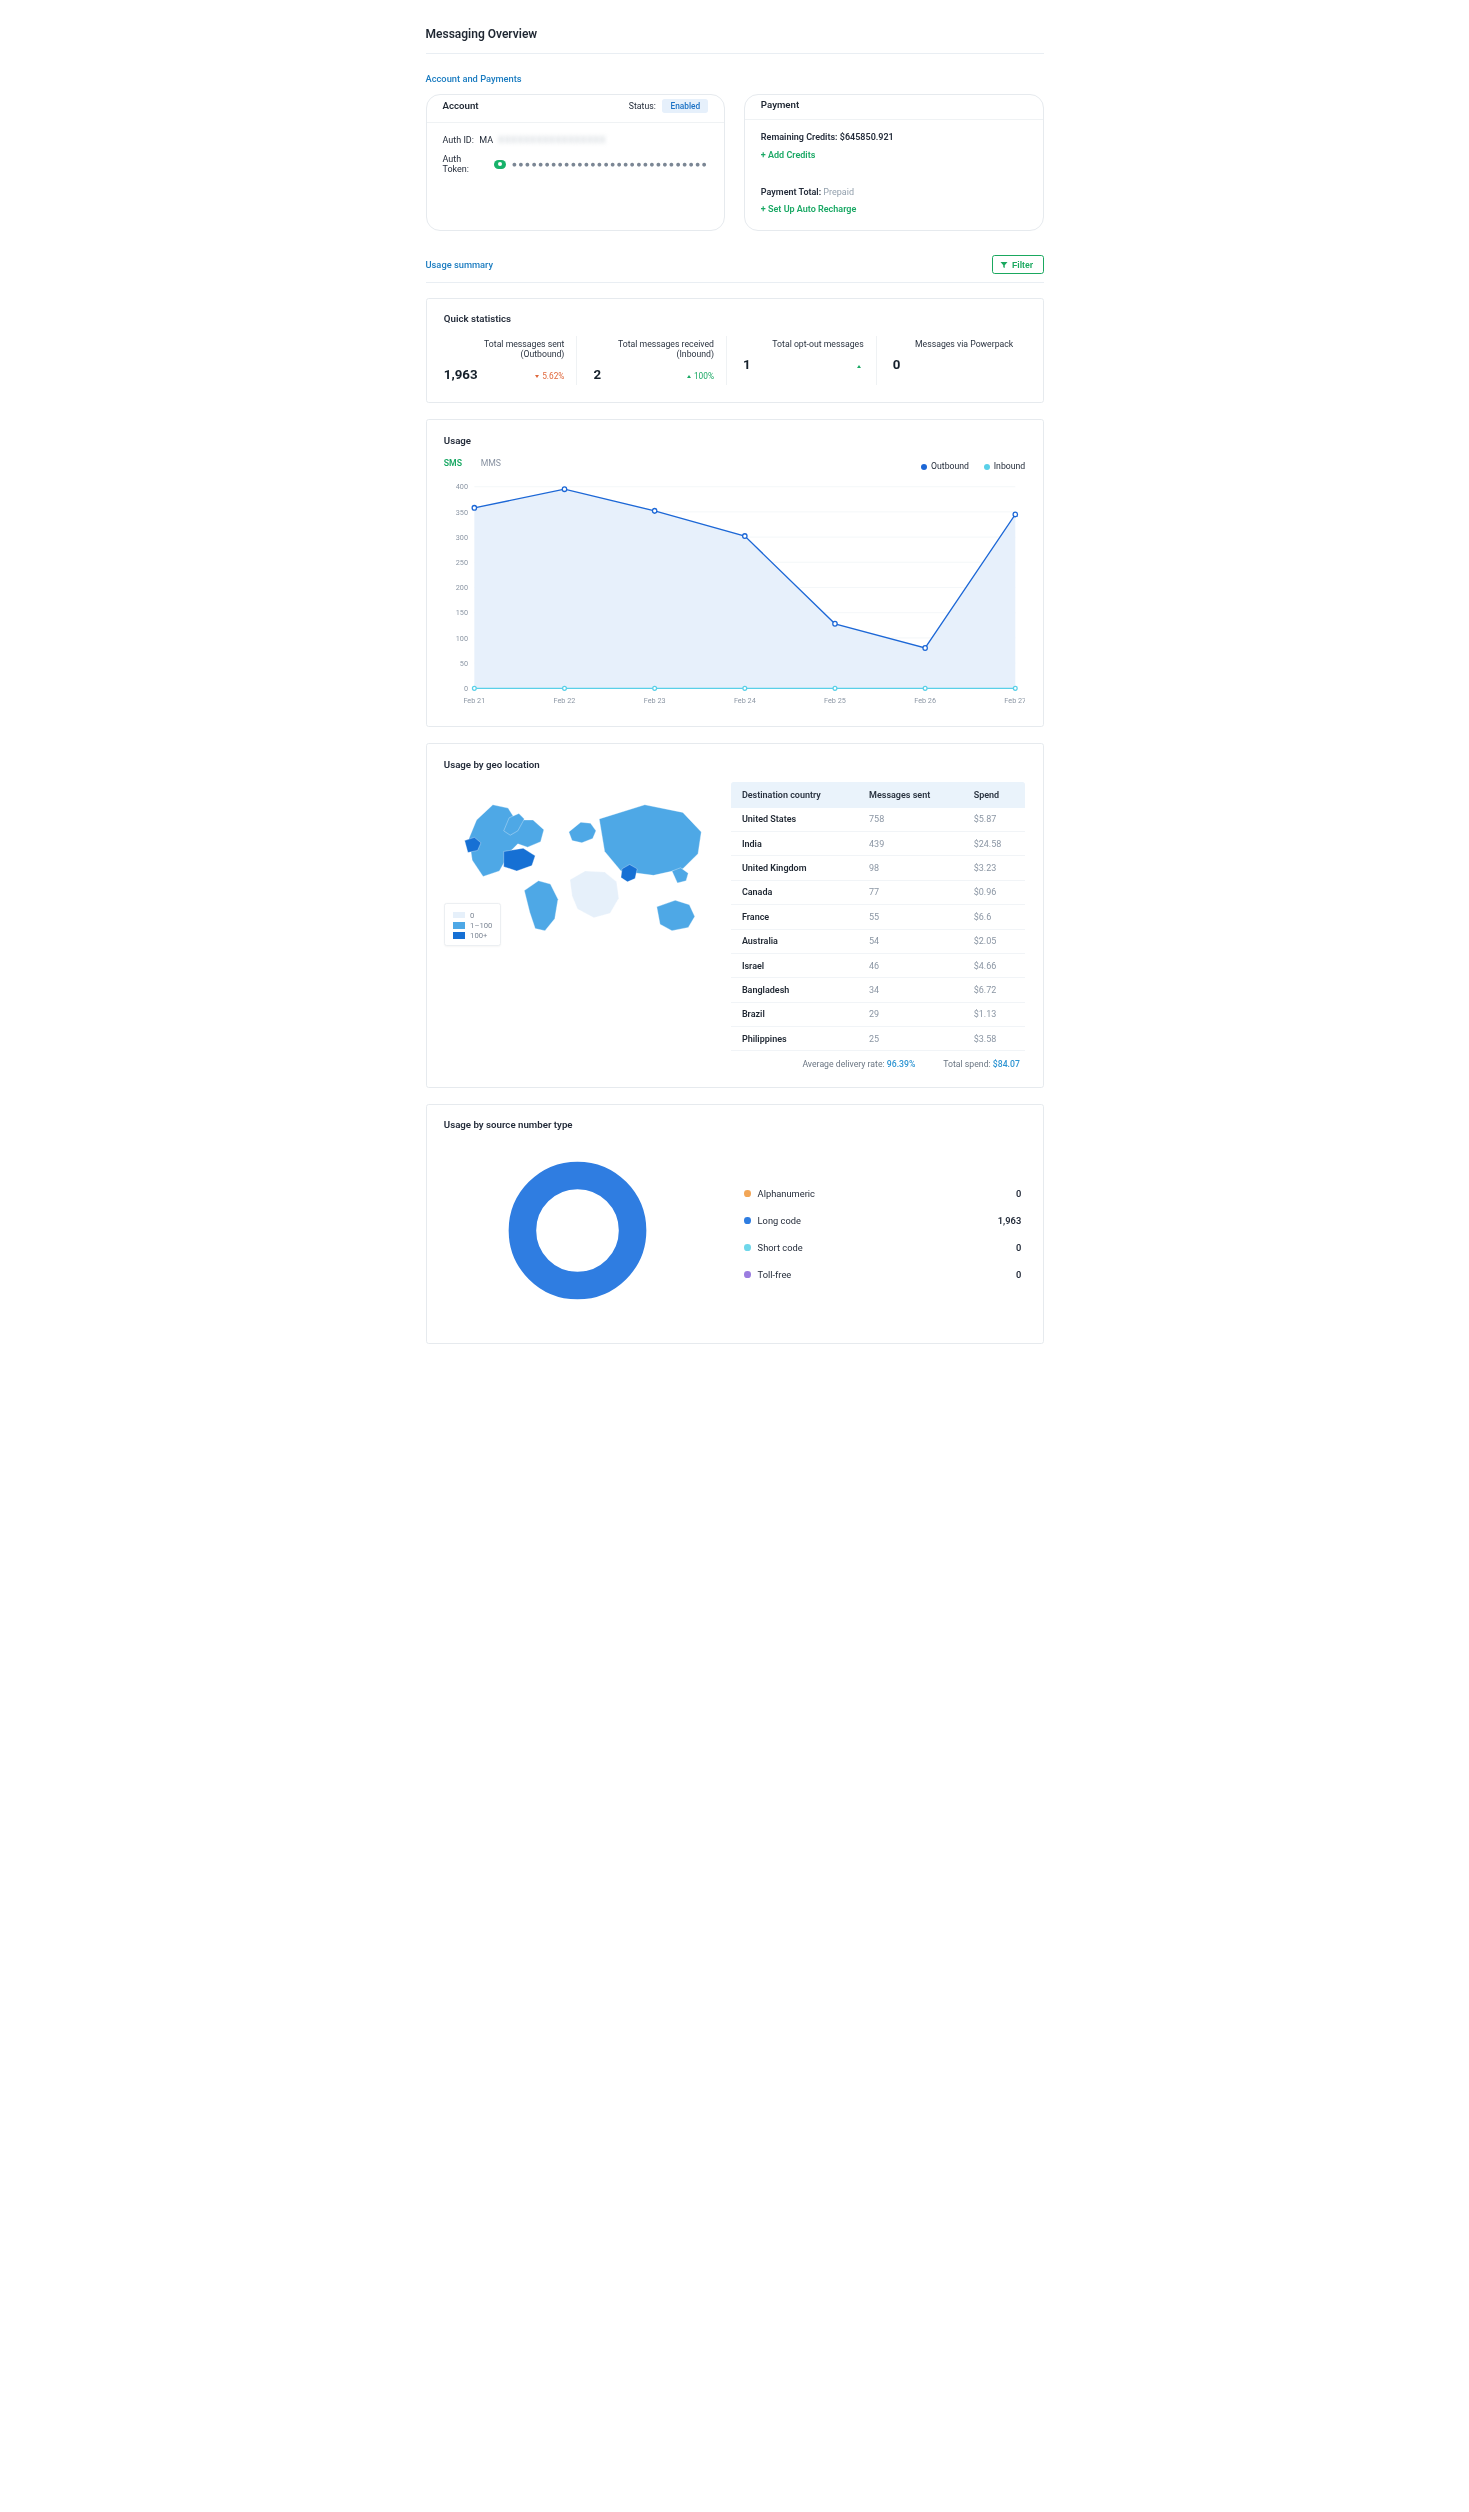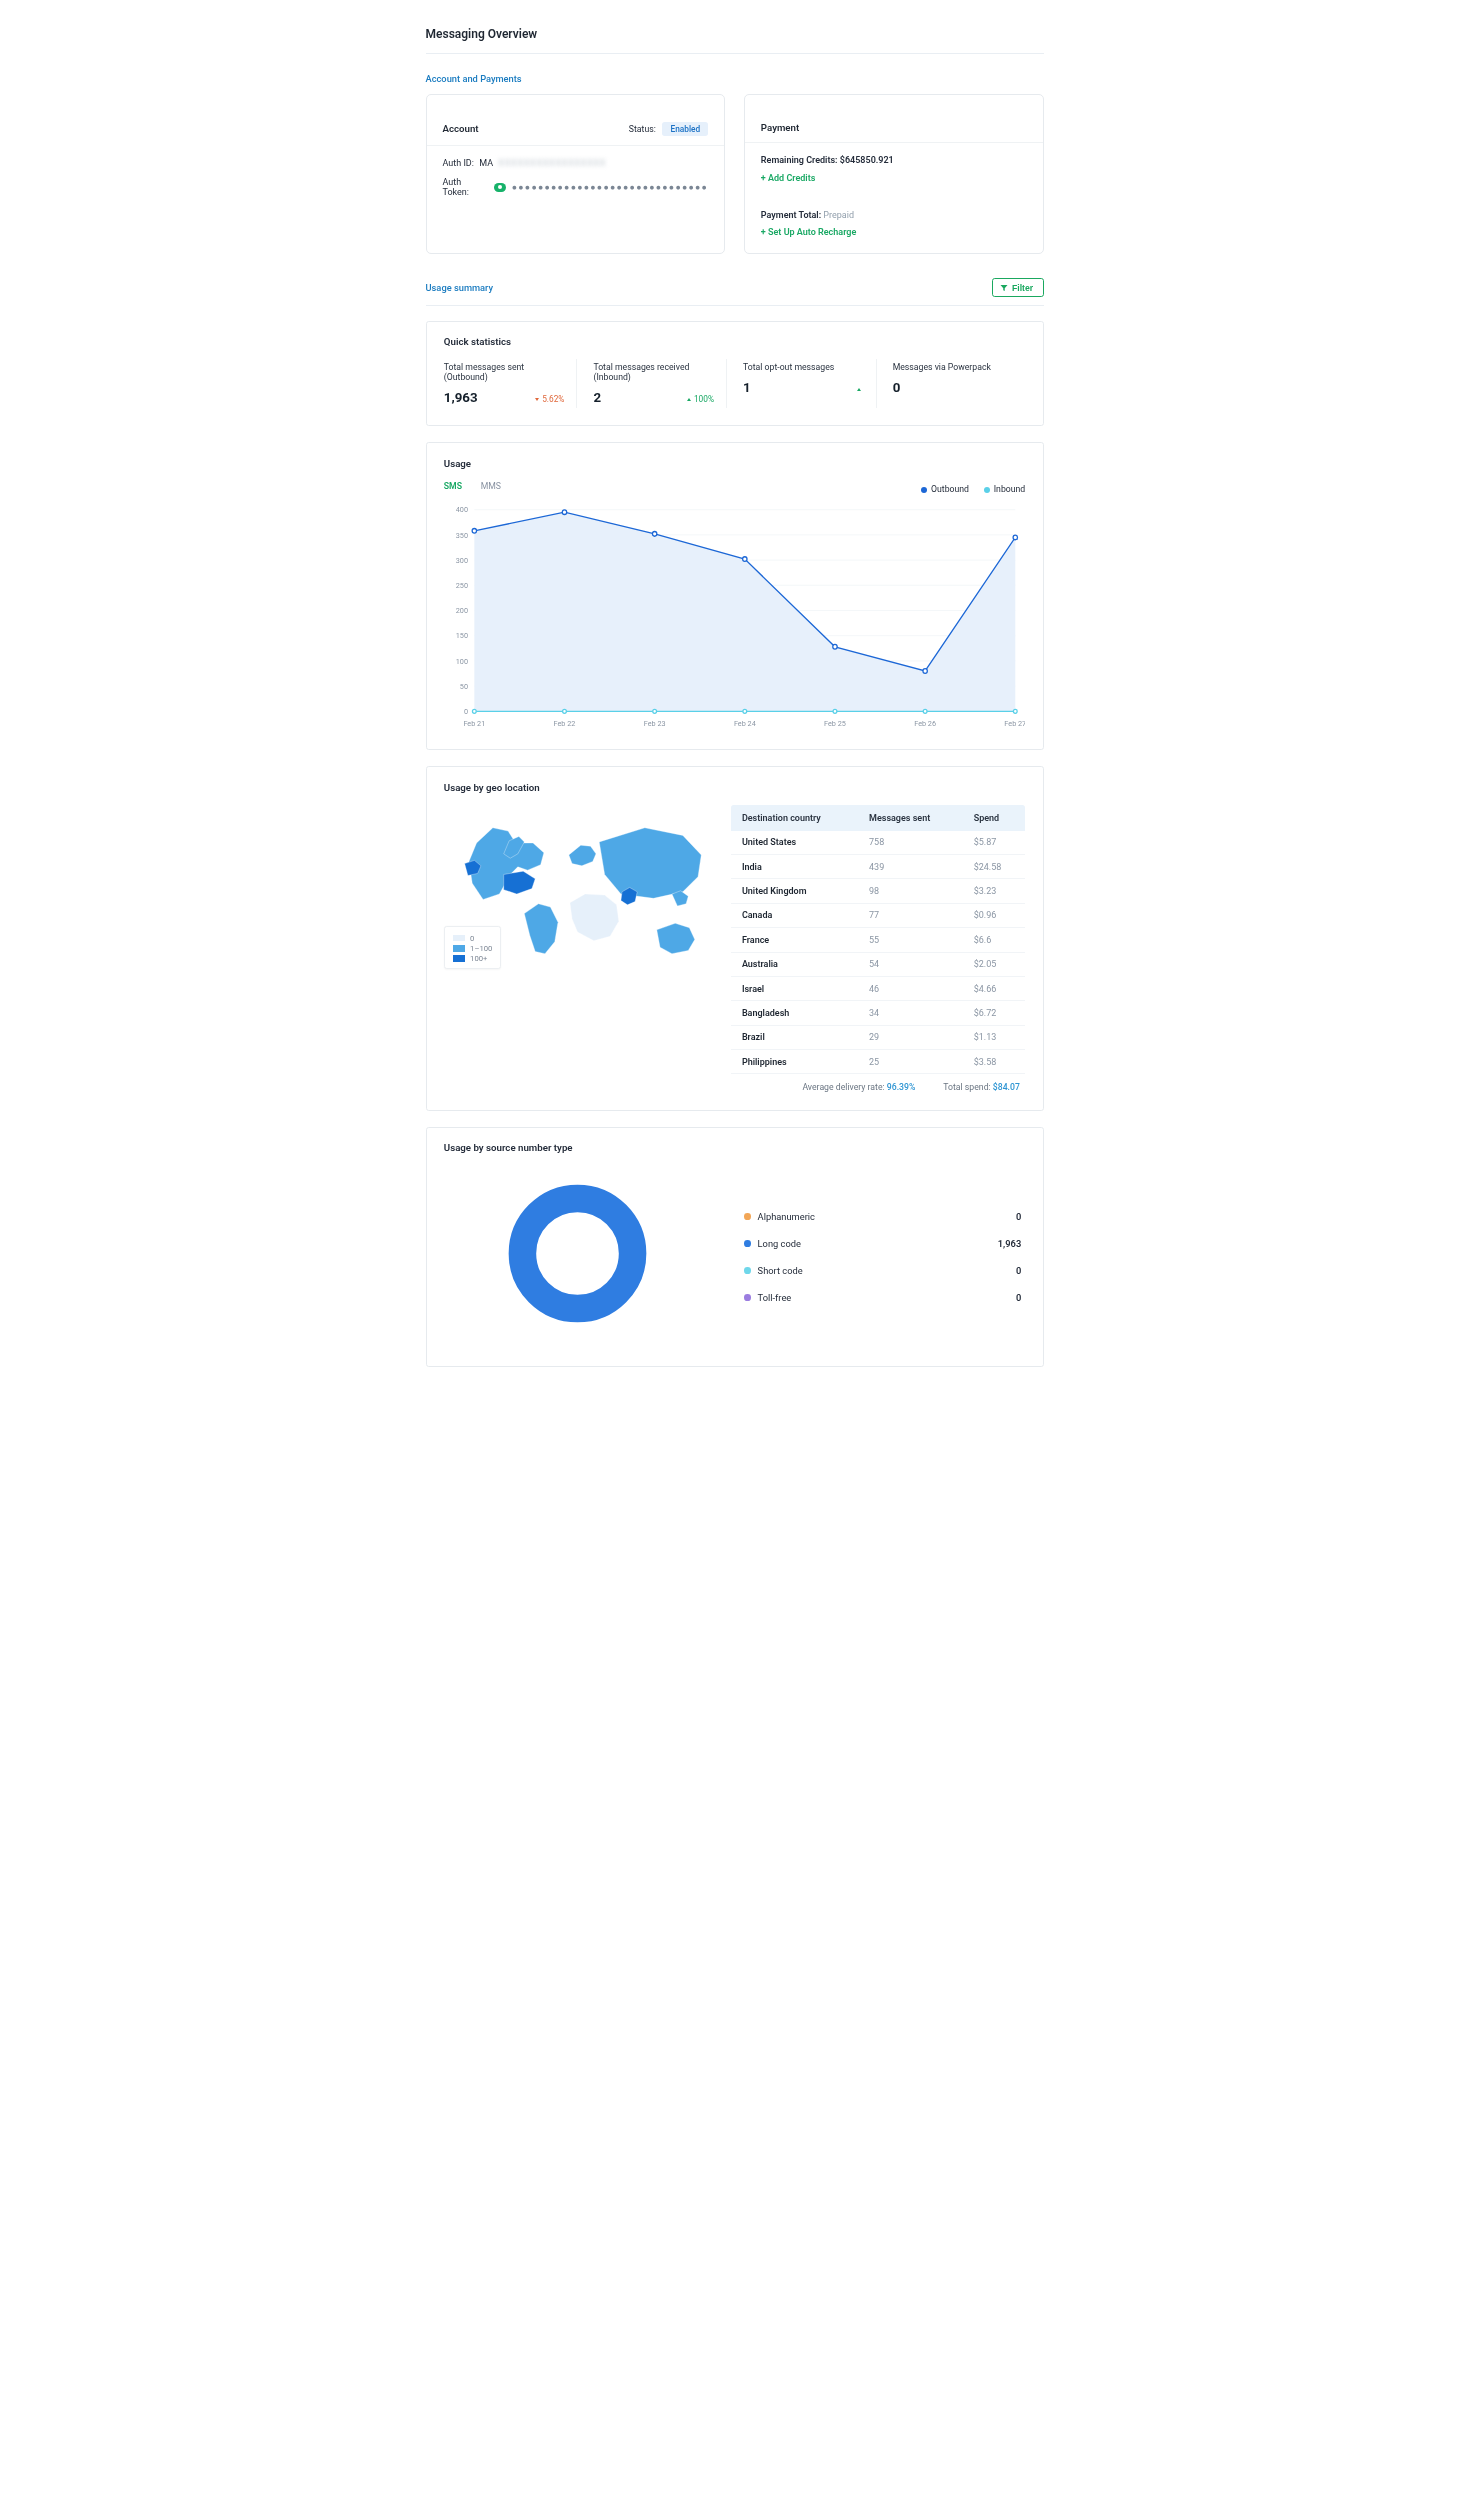--- a/index.html
+++ b/index.html
@@ -4,21 +4,21 @@
 <style>
   * { box-sizing: border-box; margin: 0; padding: 0; }
   html, body { font-family: -apple-system, BlinkMacSystemFont, "Segoe UI", Roboto, "Helvetica Neue", Arial, sans-serif; color: #242c3a; background: #fff; font-size: 9.3px; }
   .page { max-width: 680px; margin: 0 auto; padding: 27px 31px 40px; }
   h1.page-title { font-size: 12px; font-weight: 600; color: #1f2732; margin-bottom: 12px; }
   .divider { border: none; border-top: 0.7px solid #e9eef3; margin-bottom: 18.7px; }
 
   .section-label { font-size: 9.3px; color: #1b7cc0; font-weight: 500; margin-bottom: 10.7px; }
 
   .row { display: flex; gap: 18.7px; }
-  .card { flex: 1; border: 0.7px solid #e6eaee; border-radius: 5px; background: #fff; padding: 29px 16px 16px; }
+  .card { flex: 1; border: 0.7px solid #e6eaee; border-radius: 14px; background: #fff; padding: 6px 16px 16px; }
   .card-header { display: flex; justify-content: space-between; align-items: center; padding-bottom: 9.3px; border-bottom: 0.7px solid #eff2f4; margin: -2.7px -16px 12px; padding-left: 16px; padding-right: 16px; }
   .card-title { font-weight: 600; font-size: 9.7px; color: #1f2732; }
   .status-wrap { display: flex; align-items: center; gap: 6.7px; font-size: 8.7px; }
   .badge-enabled { background: #e6f0fb; color: #1c72c5; padding: 2px 8px; border-radius: 2.7px; font-size: 8.3px; font-weight: 500; }
 
   .kv-line { font-size: 9px; color: #242c3a; margin-bottom: 9.3px; display: flex; align-items: center; gap: 5.3px; }
   .kv-line .k { font-weight: 400; }
   .muted { color: #93a0ad; }
   .redact { filter: blur(2px); letter-spacing: 0.7px; color:#bfc7ce; }
   .dots { letter-spacing: 1.3px; color: #7b8694; font-size: 8.7px; }
@@ -30,21 +30,21 @@
   .pay-col { flex: 1; }
   .pay-label-line { font-size: 9px; margin-bottom: 6.7px; }
   .link-green { color: #19a864; font-weight: 600; font-size: 9px; text-decoration: none; cursor: pointer; }
 
   .usage-header { display: flex; justify-content: space-between; align-items: center; margin: 24px 0 8px; }
   .filter-btn { border: 0.7px solid #1aa85f; color: #1aa85f; background: #fff; border-radius: 2.7px; padding: 3.3px 9.3px 3.3px 6.7px; font-size: 8.7px; font-weight: 600; display: inline-flex; align-items: center; gap: 4px; cursor: pointer; }
 
   .big-card { border: 0.7px solid #e6eaee; border-radius: 2.7px; padding: 14.7px 17.3px 17.3px; margin-bottom: 16px; }
   .big-card-title { font-weight: 600; font-size: 9.7px; margin-bottom: 12px; }
 
-  .stats-grid { display: flex; }
+  .stats-grid { display: flex; text-align: right; }
   .stat { flex: 1; padding: 2.7px 12px 2.7px 0; border-right: 0.7px solid #eff2f4; }
   .stat:first-child { padding-left: 0; }
   .stat:not(:first-child) { padding-left: 16px; }
   .stat:last-child { border-right: none; }
   .stat-label { font-size: 8.7px; color: #2a3340; margin-bottom: 8px; }
   .stat-row { display: flex; align-items: baseline; justify-content: space-between; }
   .stat-val { font-size: 13.3px; font-weight: 700; color: #15202b; }
   .delta { font-size: 8.3px; }
   .delta.down { color: #e0683c; }
   .delta.up { color: #19a864; }

